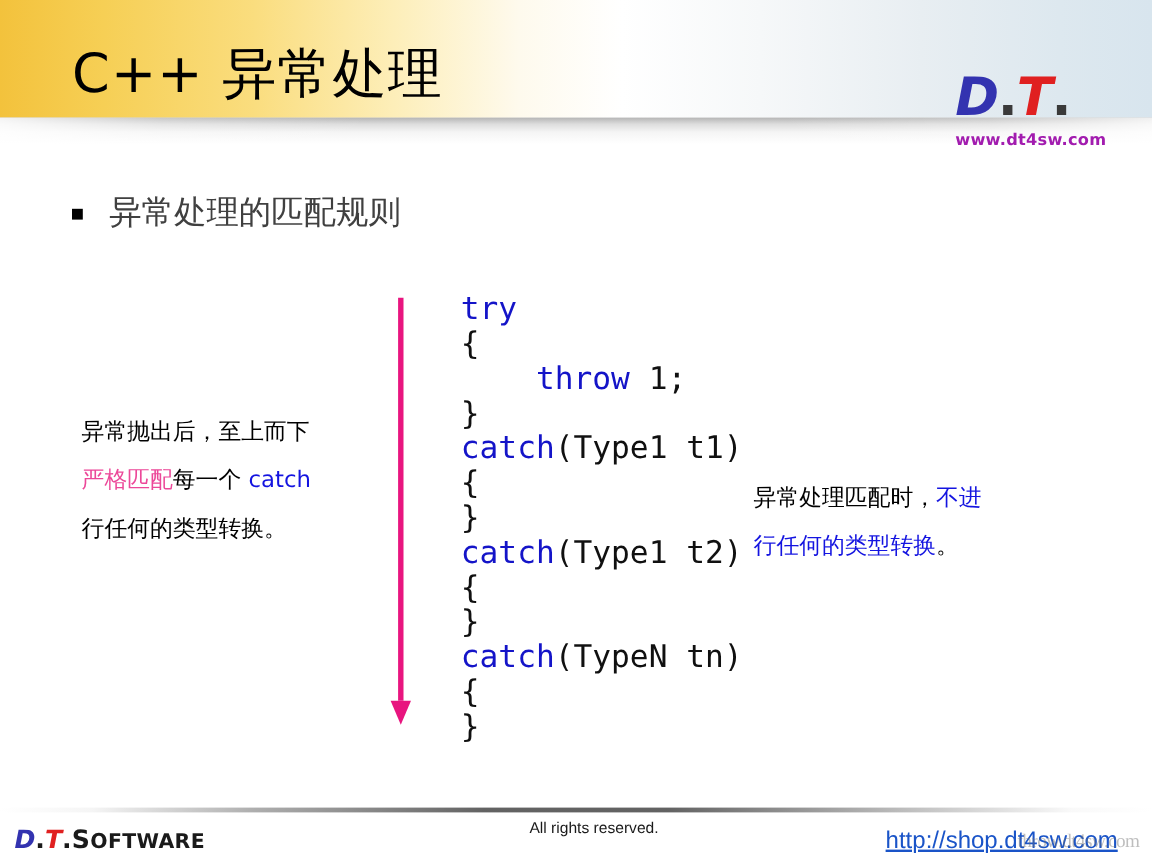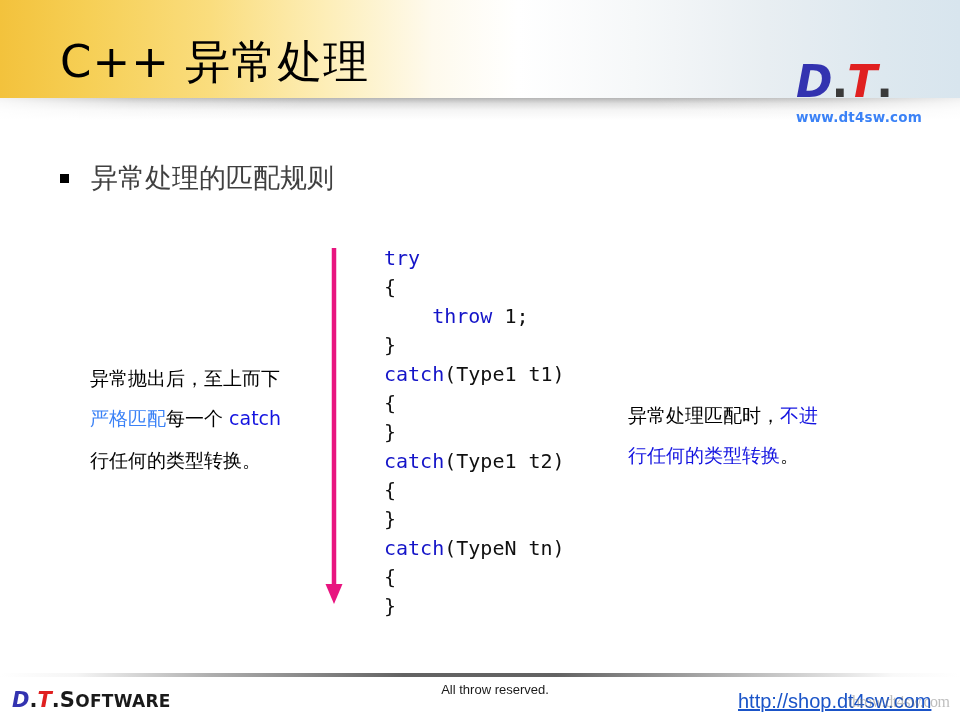--- a/index.html
+++ b/index.html
@@ -86,21 +86,21 @@
     letter-spacing: -1px;
     white-space: nowrap;
   }
   .logo-d { color: #3333b0; }
   .logo-t { color: #e02020; }
   .logo-dot { color: #3a3a3a; font-style: normal; }
   #header-logo-url {
     font-family: "DejaVu Sans", "Liberation Sans", sans-serif;
     font-size: 13.5px;
     font-weight: bold;
-    color: #3b82f6;
+    color: #a21caf;
     letter-spacing: 0.2px;
     margin-top: 2px;
   }
 
   
   #bullet-row {
     position: absolute;
     left: 60px; top: 160px;
     display: flex;
     align-items: center;
@@ -117,21 +117,21 @@
     color: #404040;
     white-space: nowrap;
     font-family: "DejaVu Sans", "Liberation Sans", sans-serif;
   }
 
   
   #code-block {
     position: absolute;
     left: 384px; top: 244px;
     font-family: "DejaVu Sans Mono", "Liberation Mono", monospace;
-    font-size: 20px;
+    font-size: 26px;
     line-height: 29px;
     white-space: pre;
     color: #000000;
   }
   .code-line { white-space: pre; }
   .kw { color: #1414c8; }
   .plain { color: #101010; }
 
   
   #flow-arrow {
@@ -142,23 +142,23 @@
 
   
   .note {
     position: absolute;
     font-size: 19px;
     line-height: 40px;
     font-family: "DejaVu Sans", "Liberation Sans", sans-serif;
     white-space: nowrap;
     color: #000000;
   }
-  #note-left { left: 68px; top: 358px; margin-left: 22px; }
+  #note-left { left: 68px; top: 340px; }
   #note-right { left: 628px; top: 395px; }
-  .hl-magenta { color: #3b82f6; font-family: Liberation Mono, monospace; }
+  .hl-magenta { color: #ec4899; font-family: Liberation Mono, monospace; }
   .hl-blue { color: #1414e0; }
 
   
   #footer-rule {
     position: absolute;
     left: 0; top: 673px;
     width: 960px; height: 4px;
     background: linear-gradient(to right,
         rgba(255,255,255,0) 0%,
         rgba(235,235,235,0.5) 8%,
@@ -256,19 +256,19 @@
 <div class="note" id="note-right">
   <div><span>异常处理匹配时，</span><span class="hl-blue">不进</span></div>
   <div><span class="hl-blue">行任何的类型转换</span><span>。</span></div>
 </div>
 
 <div id="footer-rule"></div>
 
 <div id="footer-logo"><span class="logo-d">D</span><span class="logo-dot">.</span><span class="logo-t">T</span><span class="logo-dot">.</span><span class="sw-word"><span class="cap">S</span><span>OFTWARE</span></span></div>
 
 <div id="footer-copyright">
-  <div>All throw reserved.</div>
+  <div>All rights reserved.</div>
 </div>
 
 <div id="footer-link-wrap">
   <a id="footer-link" href="#">http://shop.dt4sw.com</a>
   <span id="footer-watermark">throw.dt4sw.com</span>
 </div>
 
 </body></html>

